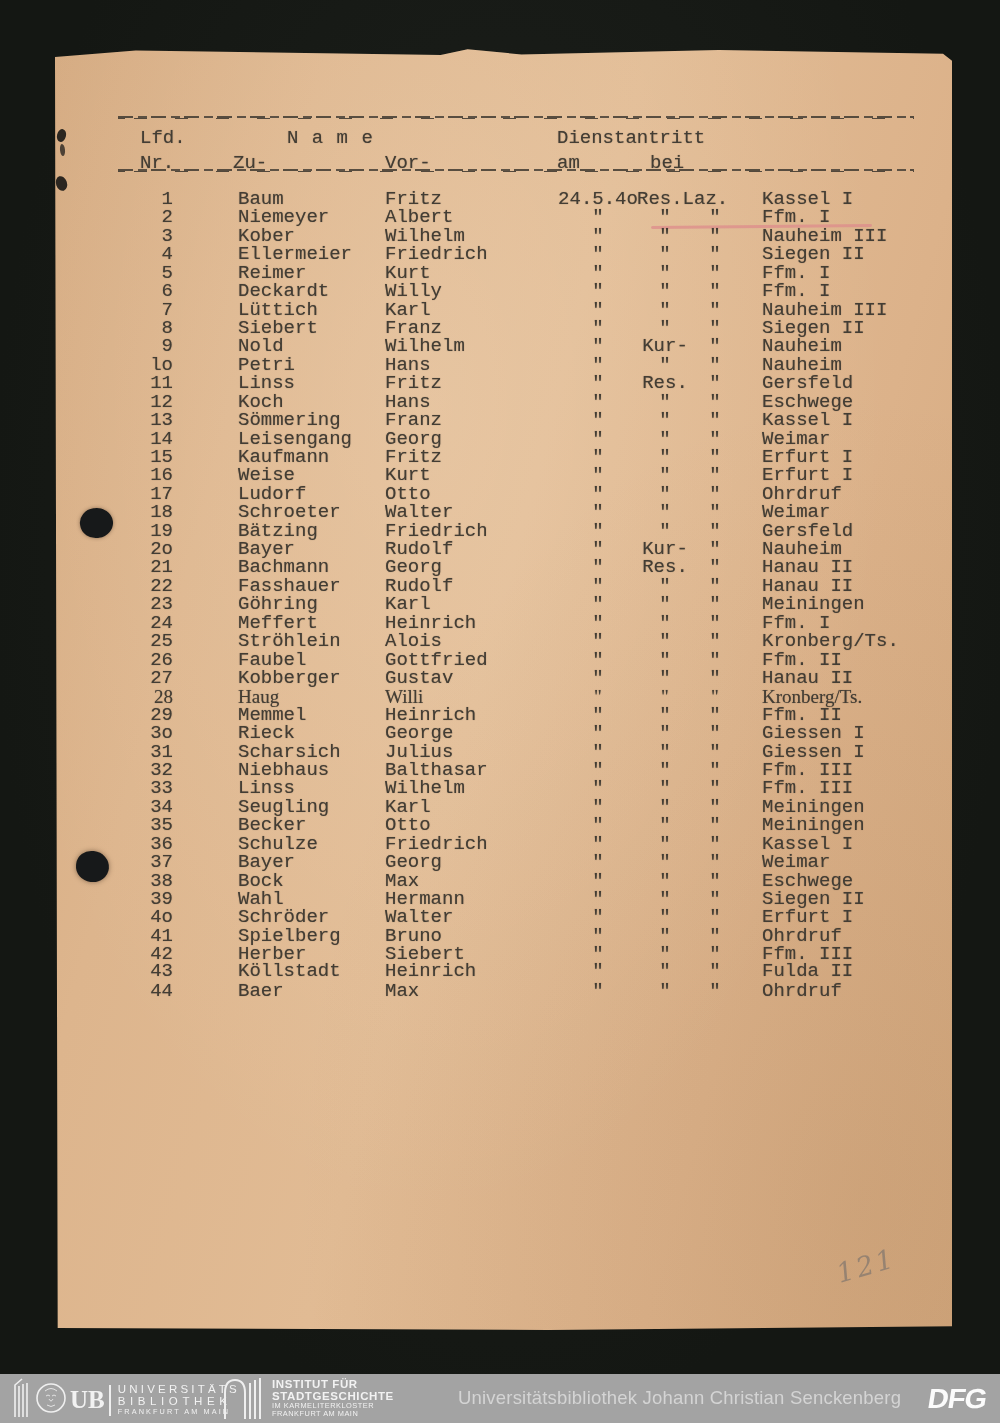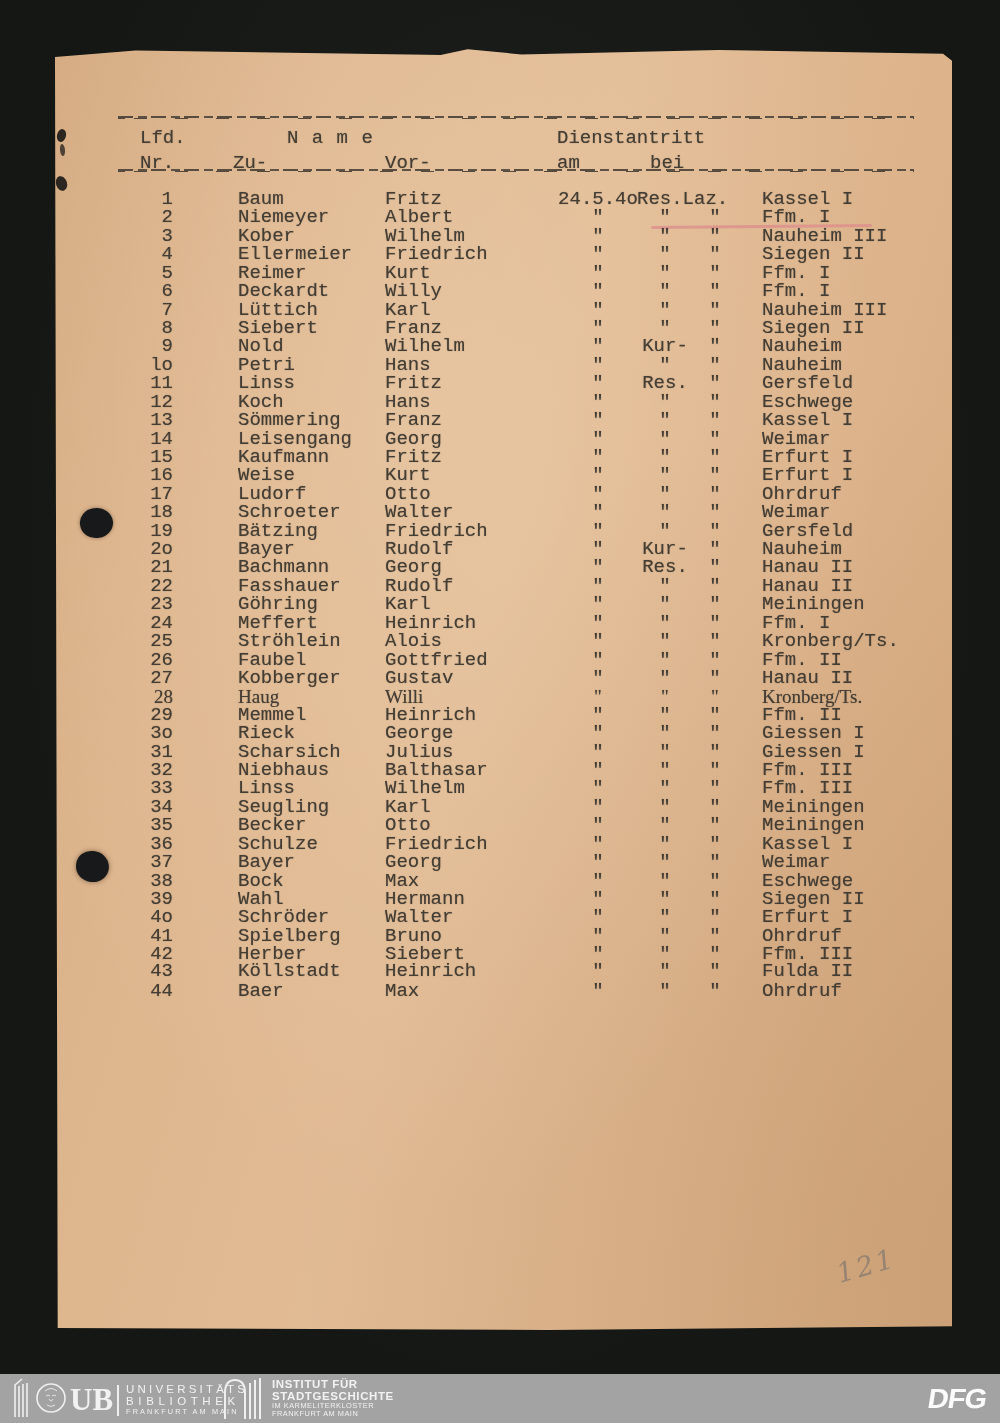--- a/index.html
+++ b/index.html
@@ -64,21 +64,21 @@
     position:absolute;left:836px;top:1250px;
     font-family:"DejaVu Serif",serif;font-style:italic;font-size:27px;
     color:#8e7e70;transform:rotate(-16deg);letter-spacing:3px;opacity:.85;
   }
   
   .bar{
     position:absolute;left:0;top:1374px;width:1000px;height:49px;
     background:#a3a3a3;color:#f2f2f2;
   }
   .ub-logo{position:absolute;left:12px;top:3px;display:flex;align-items:center;}
-  .ub-mono{font-family:"Liberation Serif",serif;font-weight:bold;font-size:31px;line-height:1;margin:2px 0 0 2px;}
+  .ub-mono{font-family:"Liberation Serif",serif;font-weight:bold;font-size:25px;line-height:1;margin:2px 0 0 2px;}
   .ub-sep{width:2px;height:31px;background:#efefef;margin:4px 0 0 4px;}
   .ub-text{margin:3px 0 0 7px;line-height:1.02;}
   .ub-text .l1{font-size:11.5px;letter-spacing:3.2px;}
   .ub-text .l2{font-size:11.5px;letter-spacing:4.6px;}
   .ub-text .l3{font-size:7.3px;letter-spacing:2.1px;}
   .inst-logo{position:absolute;left:222px;top:3px;display:flex;}
   .inst-text{margin:1px 0 0 8px;line-height:1.05;}
   .inst-text .l1,.inst-text .l2{font-weight:bold;font-size:11.5px;letter-spacing:.6px;}
   .inst-text .l3,.inst-text .l4{font-size:7.4px;letter-spacing:.5px;}
   .senck{
@@ -564,14 +564,15 @@
       </svg>
     </span>
     <span class="inst-text">
       <div class="l1">INSTITUT FÜR</div>
       <div class="l2">STADTGESCHICHTE</div>
       <div class="l3">IM KARMELITERKLOSTER</div>
       <div class="l4">FRANKFURT AM MAIN</div>
     </span>
   </div>
 
+  <span class="senck">Universitätsbibliothek Johann Christian Senckenberg</span>
   <span class="dfg">DFG</span>
 </div>
 
 </body></html>

